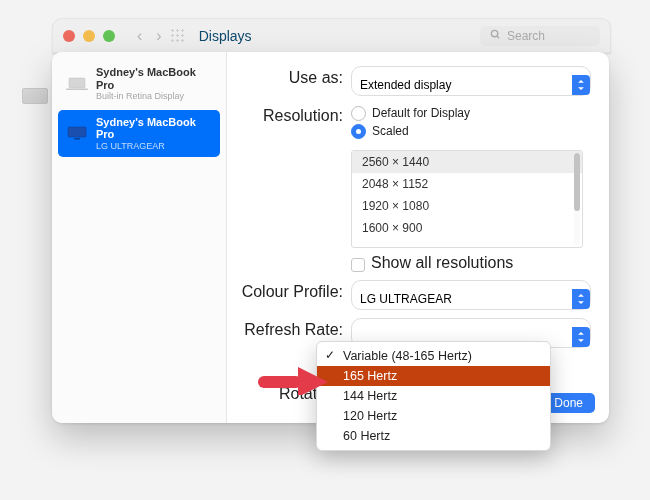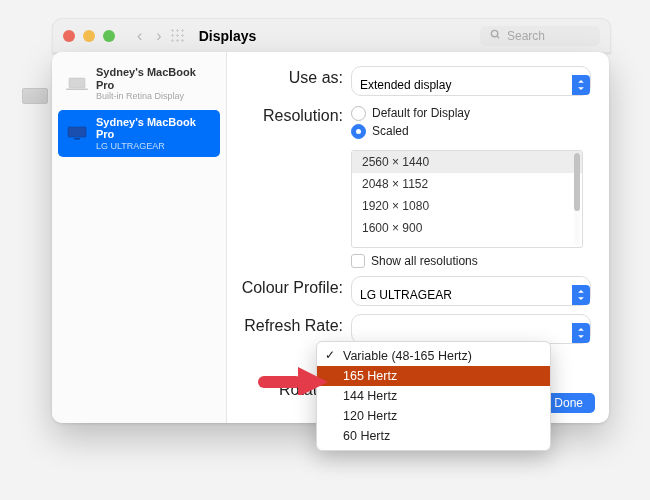--- a/index.html
+++ b/index.html
@@ -3,21 +3,21 @@
 <meta charset="utf-8">
 <style>
   html,body{margin:0;padding:0;width:650px;height:500px;font-family:-apple-system,BlinkMacSystemFont,"Helvetica Neue",Arial,sans-serif;background:#f3f3f3;overflow:hidden}
   .bg-window{position:absolute;left:52px;top:18px;width:559px;height:35px;background:#efefef;border-radius:10px 10px 0 0;box-shadow:0 1px 2px rgba(0,0,0,0.1);border:1px solid #e5e5e5;display:flex;align-items:center;padding:0 10px;box-sizing:border-box}
   .traffic-lights{display:flex;gap:8px;align-items:center}
   .tl{width:12px;height:12px;border-radius:50%}
   .tl.red{background:#ec6a5e}.tl.yellow{background:#f4be4f}.tl.green{background:#61c454}
   .bg-nav{display:flex;gap:14px;margin-left:22px;color:#b7b7b7;font-size:16px}
   .bg-grid{width:15px;height:15px;position:relative;margin-left:8px;background:
     radial-gradient(#cfcfcf 1.3px,transparent 1.3px) 0 0/5px 5px}
-  .bg-title{margin-left:14px;font-weight:700;color:#000000;font-size:14px}
+  .bg-title{margin-left:14px;font-weight:400;color:#0c4a6e;font-size:14px}
   .bg-search{margin-left:auto;display:flex;background:#e9e9e9;border-radius:5px;padding:3px 10px;color:#aaa;font-size:12px;gap:6px;width:100px}
   .sidebar-peek{position:absolute;left:22px;top:88px;width:24px;height:14px;background:linear-gradient(#d7d7d7,#cfcfcf);border:1px solid #c7c7c7;border-radius:2px}
   .sheet{position:absolute;left:52px;top:52px;width:557px;height:371px;background:#fff;border-radius:10px;box-shadow:0 15px 35px rgba(0,0,0,0.22),0 1px 3px rgba(0,0,0,0.1);display:flex;overflow:hidden}
   .sidebar{width:175px;background:#fbfbfb;border-right:1px solid #e6e6e6;padding:8px 6px;box-sizing:border-box}
   .sb-item{display:flex;align-items:center;gap:8px;padding:6px 8px;border-radius:5px;margin-bottom:2px;cursor:pointer}
   .sb-item.selected{background:#006ff9;color:#fff}
   .sb-icon{width:22px;height:14px;flex-shrink:0}
   .sb-icon svg{width:100%;height:100%;display:block}
   .sb-text{line-height:1.15}
   .sb-title{font-size:11px;font-weight:600}
@@ -33,21 +33,21 @@
   .popup .endcap svg{width:8px;height:10px;fill:#fff}
   .radio-line{display:flex;align-items:center;gap:6px;font-size:12px;color:#222;height:18px}
   .radio{width:13px;height:13px;border-radius:50%;border:1px solid #bdbdbd;display:inline-flex;align-items:center;justify-content:center;background:#fff}
   .radio.checked{border-color:#2f7cf6;background:#2f7cf6}
   .radio.checked::after{content:"";width:5px;height:5px;background:#fff;border-radius:50%}
   .res-list{margin-top:10px;width:230px;border:1px solid #ddd;border-radius:3px;height:96px;overflow:hidden;position:relative;background:#fff}
   .res-item{font-size:12px;padding:4px 10px;color:#333}
   .res-item.sel{background:#ededed}
   .res-scroll{position:absolute;right:2px;top:2px;bottom:2px;width:6px;background:#fafafa}
   .res-thumb{position:absolute;right:2px;top:2px;width:6px;height:58px;background:#c3c3c3;border-radius:3px}
-  .check-line{display:flex;align-items:flex-end;gap:6px;font-size:12px;color:#222;margin-top:6px}
+  .check-line{display:flex;align-items:flex-end;gap:6px;font-size:16px;color:#222;margin-top:6px}
   .checkbox{width:12px;height:12px;border:1px solid #c6c6c6;border-radius:3px;background:#fff}
   .help-btn{position:absolute;left:112px;bottom:10px;width:18px;height:18px;border-radius:50%;border:1px solid #d6d6d6;background:#fff;font-size:11px;color:#555;display:flex;align-items:center;justify-content:center;box-shadow:0 1px 1px rgba(0,0,0,.05)}
   .done-btn{position:absolute;right:14px;bottom:10px;background:#2f7cf6;color:#fff;border:none;border-radius:5px;font-size:12px;padding:3px 12px}
   .menu{position:absolute;left:316px;top:341px;width:233px;background:#fff;border:1px solid #d9d9d9;border-radius:6px;box-shadow:0 8px 22px rgba(0,0,0,.22);padding:4px 0;z-index:50}
   .menu-item{font-size:12.5px;padding:3px 12px 3px 26px;color:#222;position:relative;cursor:pointer}
   .menu-item.highlight{background:#c2410c;color:#fff}
   .menu-item .check{position:absolute;left:8px;top:2px;font-size:12px}
   
   .arrow{position:absolute;left:258px;top:367px;z-index:60;pointer-events:none}
 </style>

